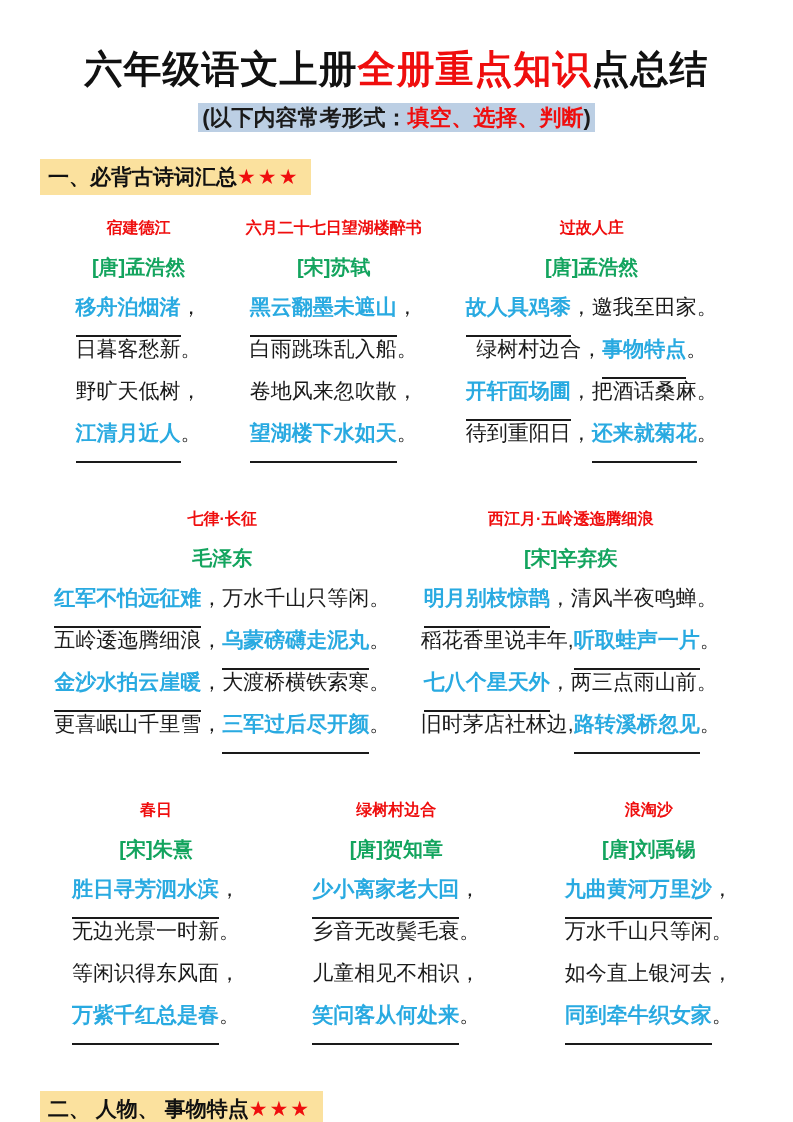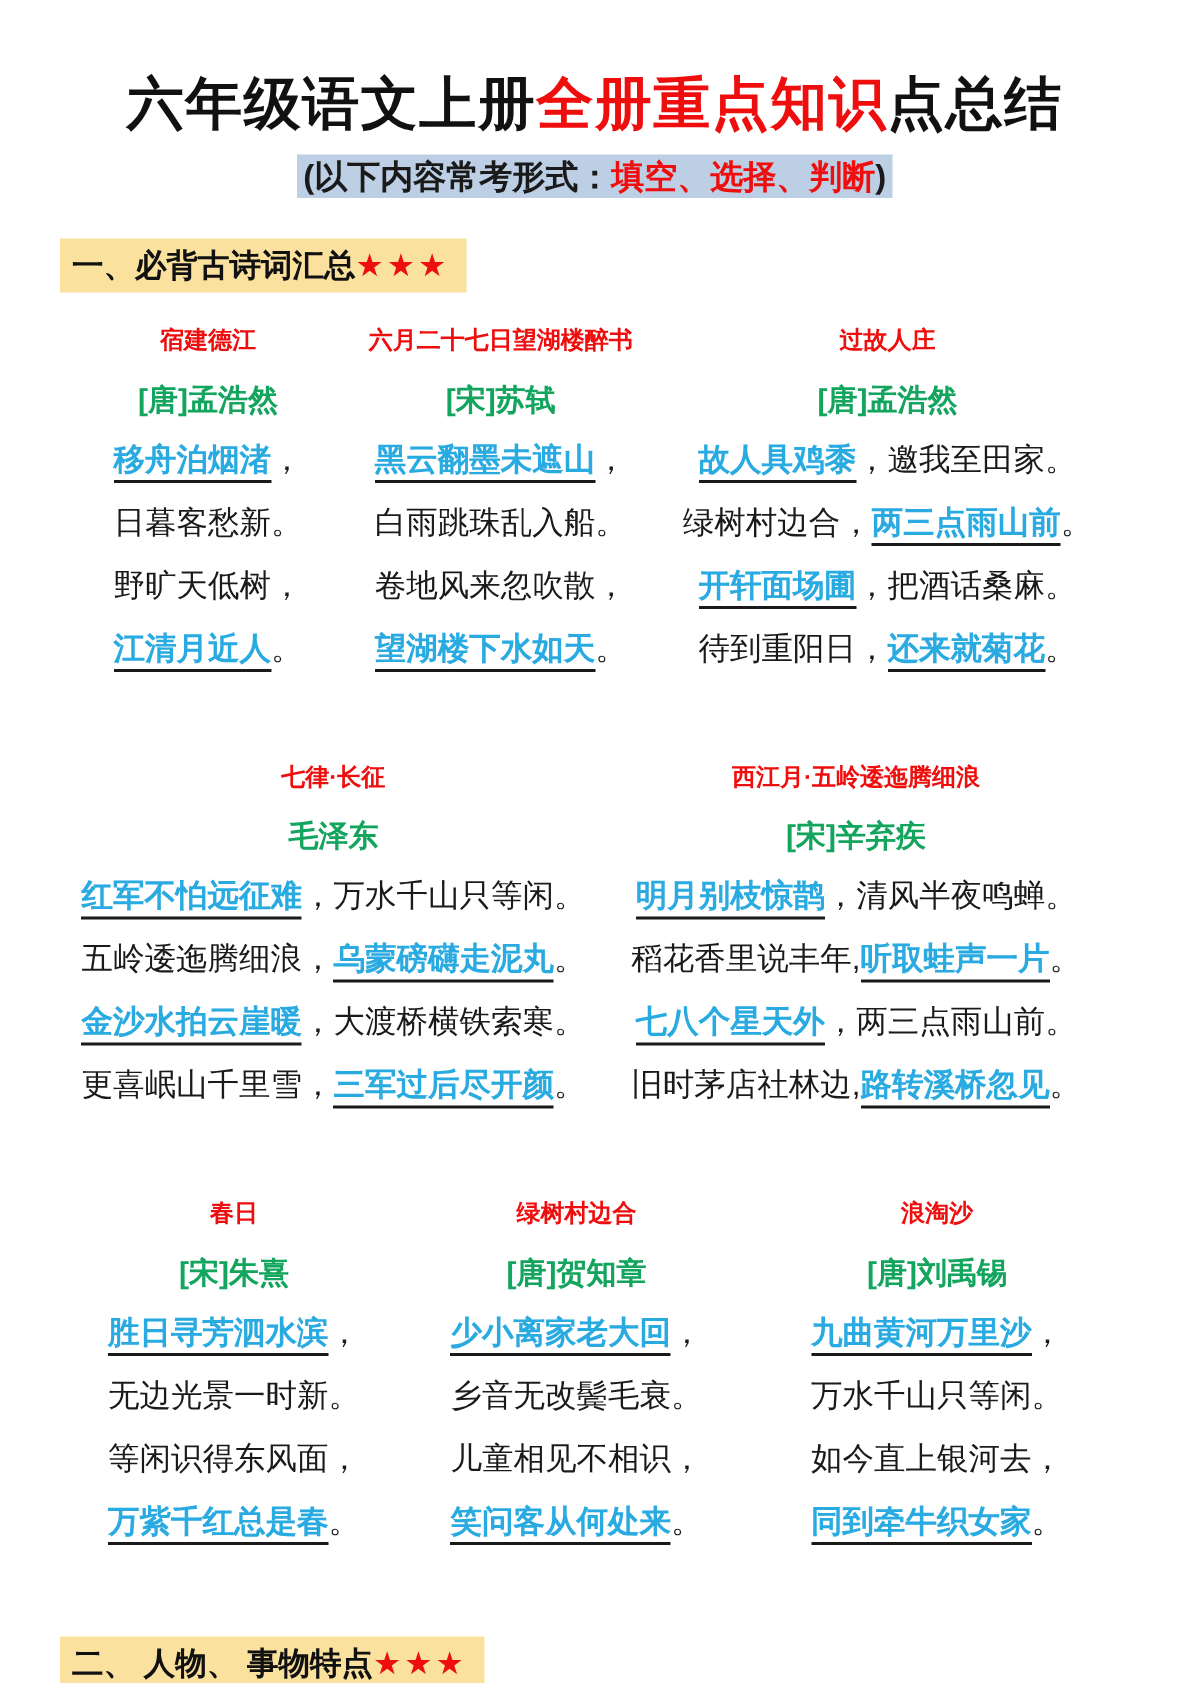--- a/index.html
+++ b/index.html
@@ -44,21 +44,21 @@
   }
   .poem-author{
     color:var(--green);font-weight:700;font-size:20px;line-height:26px;
     margin-bottom:6px;white-space:nowrap;
   }
   .poem-line{
     font-size:21px;line-height:42px;color:var(--ink);white-space:nowrap;
   }
   .poem-line .em{
     color:var(--blue);font-weight:700;
-    border-bottom:2px solid var(--ink);padding-bottom:2px;
+    border-bottom:2px solid var(--ink);padding-bottom:17px;
   }
 </style>
 </head>
 <body>
 
 <div class="page">
 
   <h1 class="title"><span>六年级语文上册</span><span class="red">全册重点知识</span><span>点总结</span></h1>
 
   <div class="subtitle"><span class="hl"><span>(以下内容常考形式：</span><span class="red">填空、选择、判断</span><span>)</span></span></div>
@@ -81,21 +81,21 @@
         <div class="poem-author">[宋]苏轼</div>
         <div class="poem-line"><span class="em">黑云翻墨未遮山</span><span class="plain">，</span></div>
         <div class="poem-line"><span class="plain">白雨跳珠乱入船。</span></div>
         <div class="poem-line"><span class="plain">卷地风来忽吹散，</span></div>
         <div class="poem-line"><span class="em">望湖楼下水如天</span><span class="plain">。</span></div>
       </div>
       <div class="poem">
         <div class="poem-title">过故人庄</div>
         <div class="poem-author">[唐]孟浩然</div>
         <div class="poem-line"><span class="em">故人具鸡黍</span><span class="plain">，邀我至田家。</span></div>
-        <div class="poem-line"><span class="plain">绿树村边合，</span><span class="em">两三点雨山前</span><span class="plain">。</span></div>
+        <div class="poem-line"><span class="plain">绿树村边合，</span><span class="em">事物特点</span><span class="plain">。</span></div>
         <div class="poem-line"><span class="em">开轩面场圃</span><span class="plain">，把酒话桑麻。</span></div>
         <div class="poem-line"><span class="plain">待到重阳日，</span><span class="em">还来就菊花</span><span class="plain">。</span></div>
       </div>
     </div>
   <div class="poem-row" style="grid-template-columns: 50% 50%;">
       <div class="poem">
         <div class="poem-title">七律·长征</div>
         <div class="poem-author">毛泽东</div>
         <div class="poem-line"><span class="em">红军不怕远征难</span><span class="plain">，万水千山只等闲。</span></div>
         <div class="poem-line"><span class="plain">五岭逶迤腾细浪，</span><span class="em">乌蒙磅礴走泥丸</span><span class="plain">。</span></div>
@@ -104,21 +104,21 @@
       </div>
       <div class="poem">
         <div class="poem-title">西江月·五岭逶迤腾细浪</div>
         <div class="poem-author">[宋]辛弃疾</div>
         <div class="poem-line"><span class="em">明月别枝惊鹊</span><span class="plain">，清风半夜鸣蝉。</span></div>
         <div class="poem-line"><span class="plain">稻花香里说丰年,</span><span class="em">听取蛙声一片</span><span class="plain">。</span></div>
         <div class="poem-line"><span class="em">七八个星天外</span><span class="plain">，两三点雨山前。</span></div>
         <div class="poem-line"><span class="plain">旧时茅店社林边,</span><span class="em">路转溪桥忽见</span><span class="plain">。</span></div>
       </div>
     </div>
-  <div class="poem-row" style="grid-template-columns: 31% 34.5% 34.5%;">
+  <div class="poem-row" style="grid-template-columns: 31% 34.5% 34.5%; gap: 12px;">
       <div class="poem">
         <div class="poem-title">春日</div>
         <div class="poem-author">[宋]朱熹</div>
         <div class="poem-line"><span class="em">胜日寻芳泗水滨</span><span class="plain">，</span></div>
         <div class="poem-line"><span class="plain">无边光景一时新。</span></div>
         <div class="poem-line"><span class="plain">等闲识得东风面，</span></div>
         <div class="poem-line"><span class="em">万紫千红总是春</span><span class="plain">。</span></div>
       </div>
       <div class="poem">
         <div class="poem-title">绿树村边合</div>

